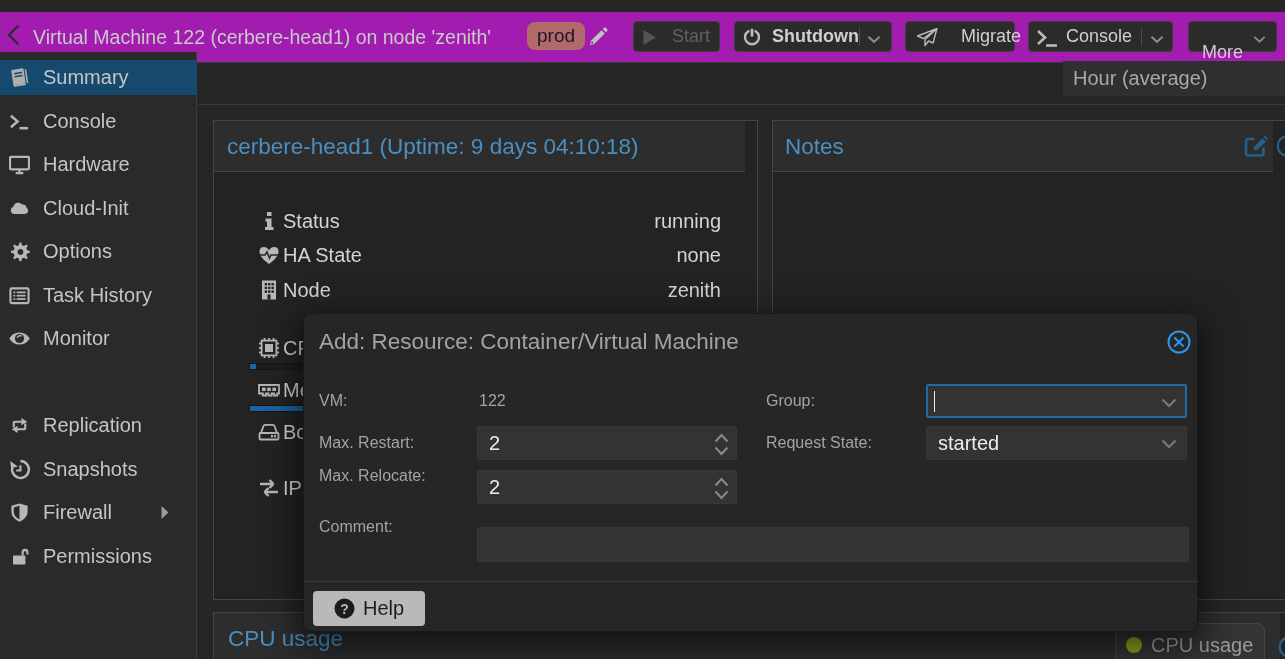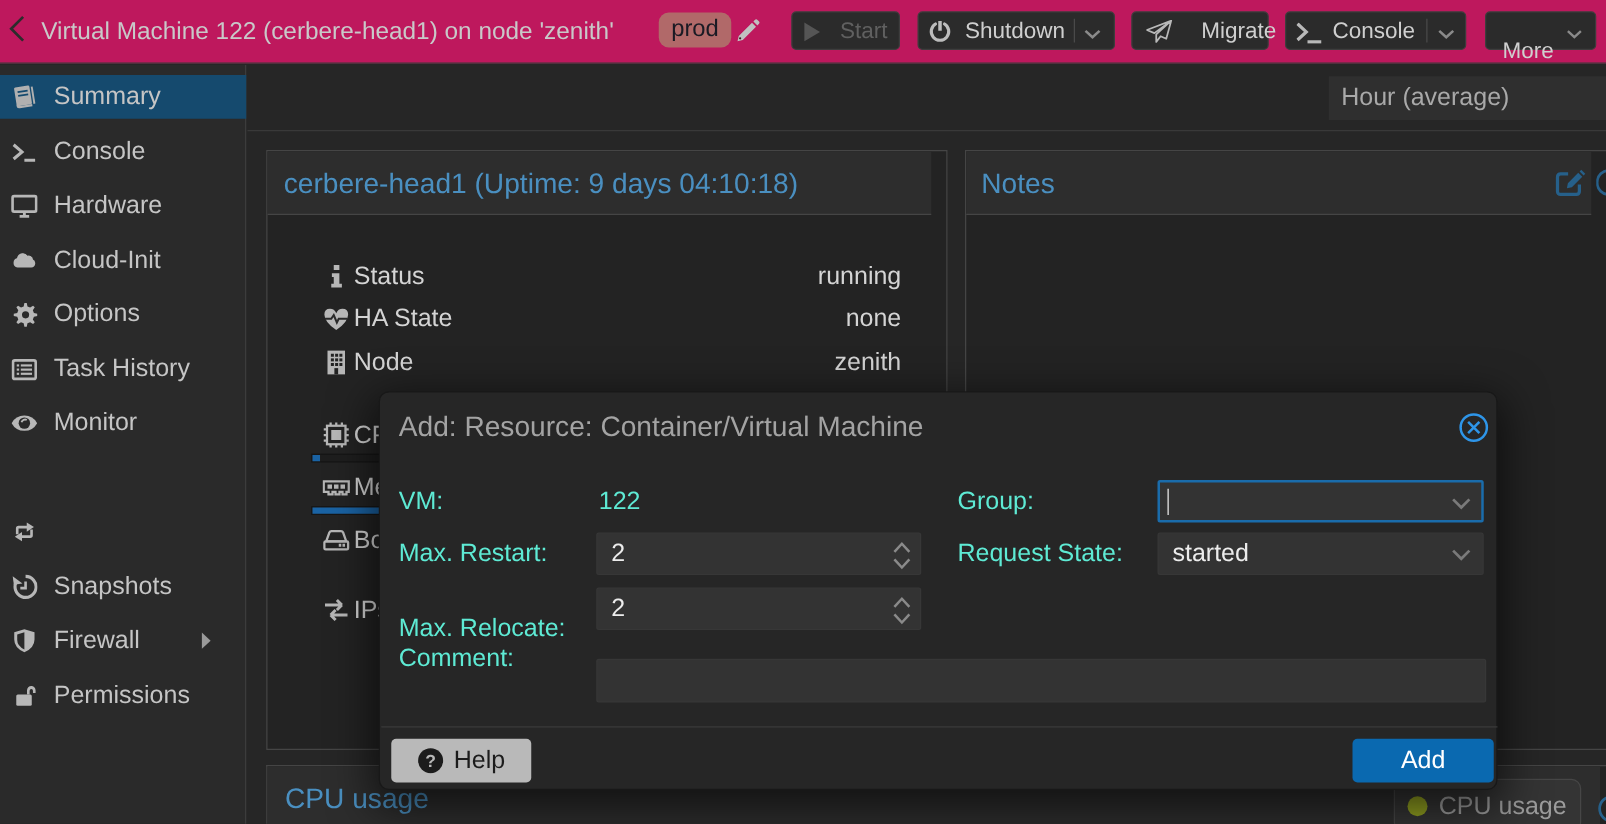--- a/index.html
+++ b/index.html
@@ -2,22 +2,22 @@
 <html><head>
 <meta charset="utf-8">
 <style>
   * { margin:0; padding:0; box-sizing:border-box; }
   html,body { width:1285px; height:659px; overflow:hidden; background:#262626;
     font-family:"Liberation Sans", sans-serif; }
   .abs { position:absolute; }
   svg { display:block; }
 
   
-  #topbar { position:absolute; left:0; top:0; width:1285px; height:51px;
-    background:#be185d; border-bottom:1px solid #393939; }
+  #topbar { position:absolute; left:0; top:12px; width:1285px; height:51px;
+    background:#a21caf; border-bottom:1px solid #393939; }
   #title { position:absolute; left:33px; top:0; height:51px; line-height:51px;
     font-size:19.5px; color:#c9c9c9; }
   #prodtag { position:absolute; left:527px; top:10px; width:58px; height:28px;
     background:#b16969; border-radius:8px; color:#1a1a24; font-size:19px;
     text-align:center; line-height:27px; }
   .tbtn { position:absolute; top:9px; height:31px; background:#2b2b2b;
     border:1px solid #3d3d3d; border-radius:4px; color:#cfcfcf; font-size:18px;
     line-height:29px; white-space:nowrap; }
   .tbtn .lbl { position:absolute; top:0; }
   .sep { position:absolute; top:5px; bottom:5px; width:1px; background:#4a4a4a; }
@@ -50,21 +50,21 @@
   .srow .sval { position:absolute; right:0; text-align:right; }
   .pbar { position:absolute; left:35px; right:36px; height:7px;
     background:#1e1e1e; border:1px solid #161616; }
   .pbar .fill { position:absolute; left:0; top:0; bottom:0; background:#1a63a4; }
 
   
   #modal { position:absolute; left:303px; top:313px; width:895px; height:319px;
     background:#262626; border-radius:8px; border:1px solid #181818;
     box-shadow:0 10px 34px 5px rgba(0,0,0,0.6); }
   #mtitle { position:absolute; left:15px; top:15px; font-size:22.5px; color:#a3a3a3; }
-  .mlabel { position:absolute; color:#5eead4; font-size:20px; height:34px;
+  .mlabel { position:absolute; color:#a3a3a3; font-size:16px; height:34px;
     line-height:34px; }
   .mfield { position:absolute; background:#333333; border:1px solid #373737;
     border-radius:2px; height:34px; color:#ececec; font-size:20px;
     line-height:32px; padding-left:11px; }
   #helpbtn { position:absolute; left:9px; top:277px; width:112px; height:35px;
     background:#b9b9b9; border-radius:4px; color:#1c1c1c; font-size:20px;
     line-height:35px; }
   #addbtn { position:absolute; left:778px; top:277px; width:113px; height:35px;
     background:#0a69b0; border-radius:4px; color:#ffffff; font-size:20px;
     line-height:35px; text-align:center; }
@@ -88,21 +88,21 @@
       <path d="M2.5 1 L15 8.5 L2.5 16 Z" fill="#555555"></path>
     </svg>
     <span class="lbl" style="left:38px;">Start</span>
   </div>
 
   <div class="tbtn" style="left:734px;width:158px;">
     <svg class="abs" style="left:7px;top:6px;" width="20" height="19" viewBox="0 0 20 19">
       <path d="M10 0.8 L10 8.6" stroke="#bcbcbc" stroke-width="2.8" fill="none"></path>
       <path d="M6.4 3.2 A 7 7 0 1 0 13.6 3.2" stroke="#bcbcbc" stroke-width="2.5" fill="none" stroke-linecap="round"></path>
     </svg>
-    <span class="lbl" style="left:37px;">Shutdown</span>
+    <span class="lbl" style="left:37px;font-weight:bold;">Shutdown</span>
     <div class="sep" style="left:124px;"></div>
     <svg class="abs" style="left:132px;top:13px;" width="14" height="9" viewBox="0 0 15 9">
       <path d="M1.5 1.5 L7.5 7 L13.5 1.5" stroke="#8a8a8a" stroke-width="2.2" fill="none"></path>
     </svg>
   </div>
 
   <div class="tbtn" style="left:905px;width:110px;">
     <svg class="abs" style="left:11px;top:6px;" width="21" height="19" viewBox="0 0 21 19">
       <path d="M20 0.5 L0.5 8 L6.5 10.5 Z M20 0.5 L8 11.5 L8 17.5 L11.5 13 L16 15 Z" fill="none" stroke="#b9b9b9" stroke-width="1.4" stroke-linejoin="round"></path>
     </svg>
@@ -197,20 +197,21 @@
   </div>
   <div class="nav" style="top:356px;">
     <svg class="ico" viewBox="0 0 22 22">
         <g stroke="#b7b7b7" stroke-width="2.2" fill="none">
           <path d="M5 13 L5 8.2 Q5 7 6.2 7 L13.5 7"></path>
           <path d="M17 9 L17 13.8 Q17 15 15.8 15 L8.5 15"></path>
         </g>
         <path d="M13 3.2 L19 7 L13 10.8 Z" fill="#b7b7b7"></path>
         <path d="M9 11.2 L3 15 L9 18.8 Z" fill="#b7b7b7"></path>
       </svg>
+    <span class="txt">Replication</span>
   </div>
   <div class="nav" style="top:400px;">
     <svg class="ico" viewBox="0 0 22 22">
         <path d="M12 2.2 A 8.8 8.8 0 1 1 4.5 6.4" stroke="#b7b7b7" stroke-width="2.6" fill="none"></path>
         <path d="M1.2 2 L2.2 9.2 L9.4 8.2 Z" fill="#b7b7b7"></path>
         <path d="M12 6.5 L12 12 L7.6 12" stroke="#b7b7b7" stroke-width="2.2" fill="none"></path>
       </svg>
     <span class="txt">Snapshots</span>
   </div>
   <div class="nav" style="top:443px;">
@@ -378,21 +379,21 @@
         <path d="M1.5 1.5 L7.5 8 L13.5 1.5" stroke="#8a8a8a" stroke-width="2" fill="none"></path>
       </svg>
   </div>
   <div class="mlabel" style="left:462px;top:112px;">Request State:</div>
   <div class="mfield" style="left:622px;top:112px;width:261px;">started
     <svg class="abs" style="left:234px;top:12px;" width="16" height="10" viewBox="0 0 16 10">
         <path d="M1.5 1.5 L8 8 L14.5 1.5" stroke="#7a7a7a" stroke-width="2.2" fill="none"></path>
       </svg>
   </div>
 
-  <div class="mlabel" style="left:15px;top:172px;">Max. Relocate:</div>
+  <div class="mlabel" style="left:15px;top:145px;">Max. Relocate:</div>
   <div class="mfield" style="left:173px;top:156px;width:260px;">2
     <svg class="abs" style="left:236px;top:6px;" width="15" height="10" viewBox="0 0 15 10">
         <path d="M1.5 8.5 L7.5 2 L13.5 8.5" stroke="#8a8a8a" stroke-width="2" fill="none"></path>
       </svg>
     <svg class="abs" style="left:236px;top:19px;" width="15" height="10" viewBox="0 0 15 10">
         <path d="M1.5 1.5 L7.5 8 L13.5 1.5" stroke="#8a8a8a" stroke-width="2" fill="none"></path>
       </svg>
   </div>
 
   <div class="mlabel" style="left:15px;top:196px;">Comment:</div>
@@ -400,14 +401,13 @@
 
   <div class="abs" style="left:1px;top:267px;width:893px;height:1px;background:#3a3a3a;"></div>
 
   <div id="helpbtn">
     <svg class="abs" style="left:21px;top:7px;" width="21" height="21" viewBox="0 0 21 21">
       <circle cx="10.5" cy="10.5" r="10" fill="#1c1c1c"></circle>
       <text x="10.5" y="15.5" font-size="14" font-weight="bold" fill="#b9b9b9" text-anchor="middle" font-family="Liberation Sans">?</text>
     </svg>
     <span class="abs" style="left:50px;">Help</span>
   </div>
-  <div id="addbtn">Add</div>
 </div>
 
 </body></html>

